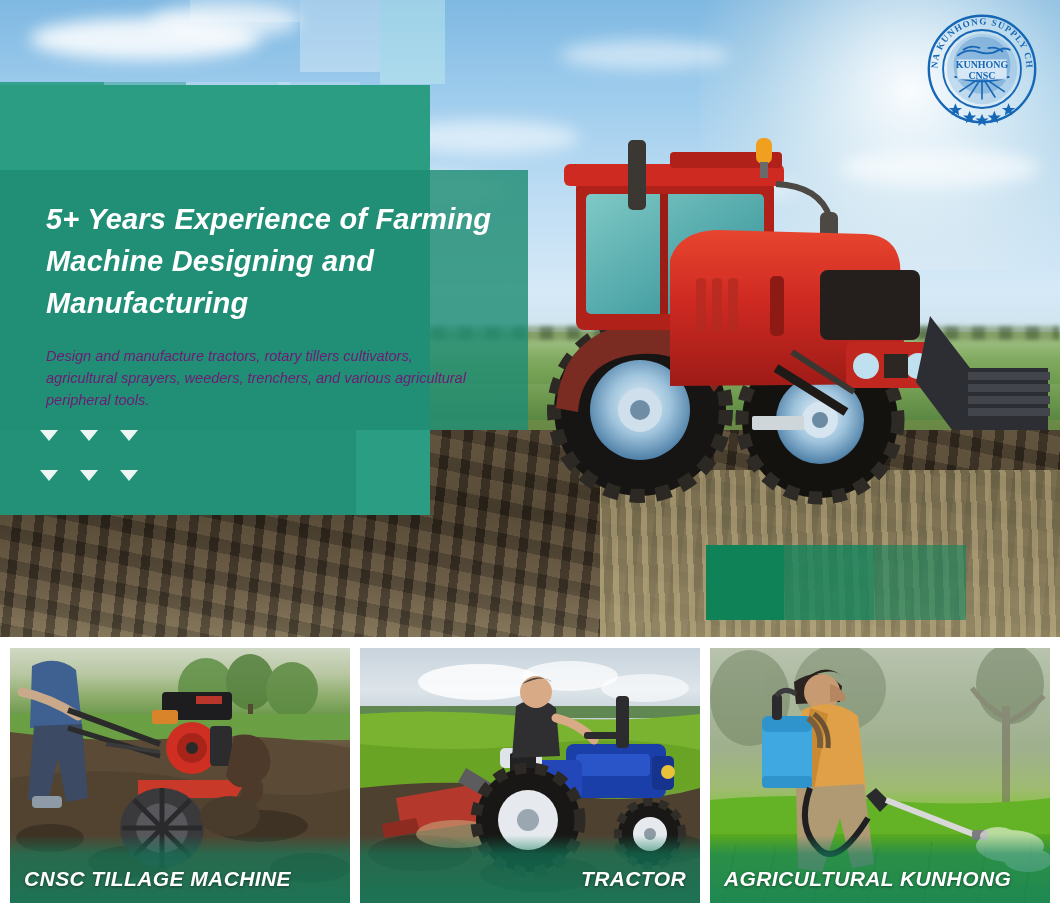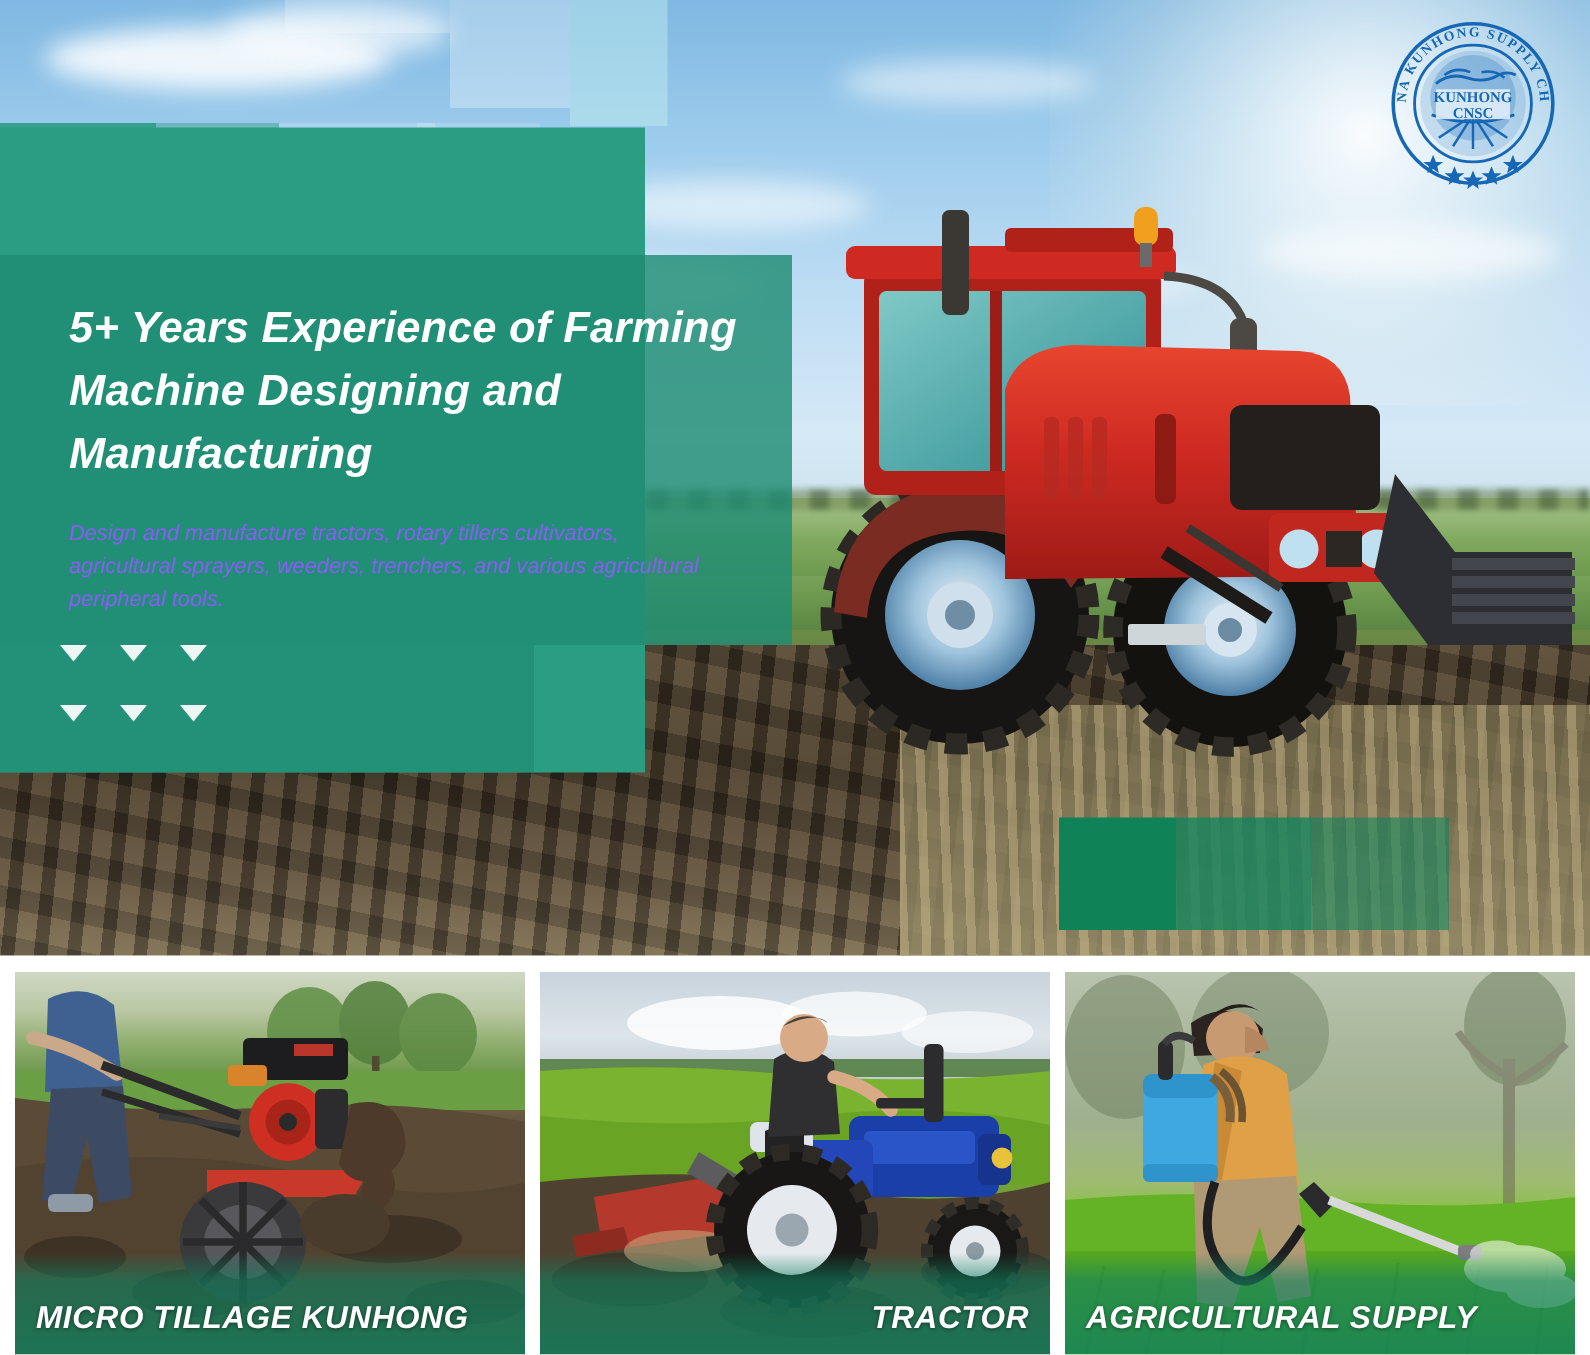--- a/index.html
+++ b/index.html
@@ -149,21 +149,21 @@
     line-height: 42px;
     font-weight: bold;
     font-style: italic;
     letter-spacing: 0.2px;
   }
   .subcopy {
     position: absolute;
     left: 46px; top: 345px;
     width: 420px;
     margin: 0;
-    color: #8b5cf6;
+    color: #701a75;
     font-size: 14.5px;
     line-height: 22px;
     font-style: italic;
   }
 
   .chevrons {
     position: absolute;
     left: 40px; top: 430px;
     width: 130px; height: 70px;
   }
@@ -478,21 +478,21 @@
         <ellipse cx="152" cy="180" rx="26" ry="25" fill="#58585c"></ellipse>
         <g stroke="#2a2a2c" stroke-width="5">
           <line x1="152" y1="140" x2="152" y2="220"></line>
           <line x1="112" y1="180" x2="192" y2="180"></line>
           <line x1="124" y1="152" x2="180" y2="208"></line>
           <line x1="124" y1="208" x2="180" y2="152"></line>
         </g>
         <ellipse cx="220" cy="168" rx="30" ry="20" fill="#4a3c2c"></ellipse>
       </svg>
       <div class="card-label-bar"></div>
-      <p class="card-label label-left">MICRO TILLAGE KUNHONG</p>
+      <p class="card-label label-left">CNSC TILLAGE MACHINE</p>
     </div>
 
     <div class="card">
       <div class="card-photo photo-tractor"></div>
       <svg viewBox="0 0 340 255" preserveAspectRatio="none" style="position:absolute;inset:0;width:100%;height:100%">
 
         <ellipse cx="120" cy="34" rx="62" ry="18" fill="#ffffff" opacity=".8"></ellipse>
         <ellipse cx="210" cy="28" rx="48" ry="15" fill="#ffffff" opacity=".7"></ellipse>
         <ellipse cx="285" cy="40" rx="44" ry="14" fill="#ffffff" opacity=".6"></ellipse>
 
@@ -594,17 +594,17 @@
         <path d="M176 152 L268 188" stroke="#d8d8d8" stroke-width="6"></path>
         <rect x="262" y="182" width="16" height="10" rx="3" fill="#7d7d80"></rect>
 
         <g fill="#ffffff" opacity=".55">
           <ellipse cx="300" cy="198" rx="34" ry="16"></ellipse>
           <ellipse cx="318" cy="212" rx="24" ry="12"></ellipse>
           <ellipse cx="288" cy="188" rx="18" ry="9"></ellipse>
         </g>
       </svg>
       <div class="card-label-bar"></div>
-      <p class="card-label label-left">AGRICULTURAL SUPPLY</p>
+      <p class="card-label label-left">AGRICULTURAL KUNHONG</p>
     </div>
 
   </div>
 </div>
 
 </body></html>

